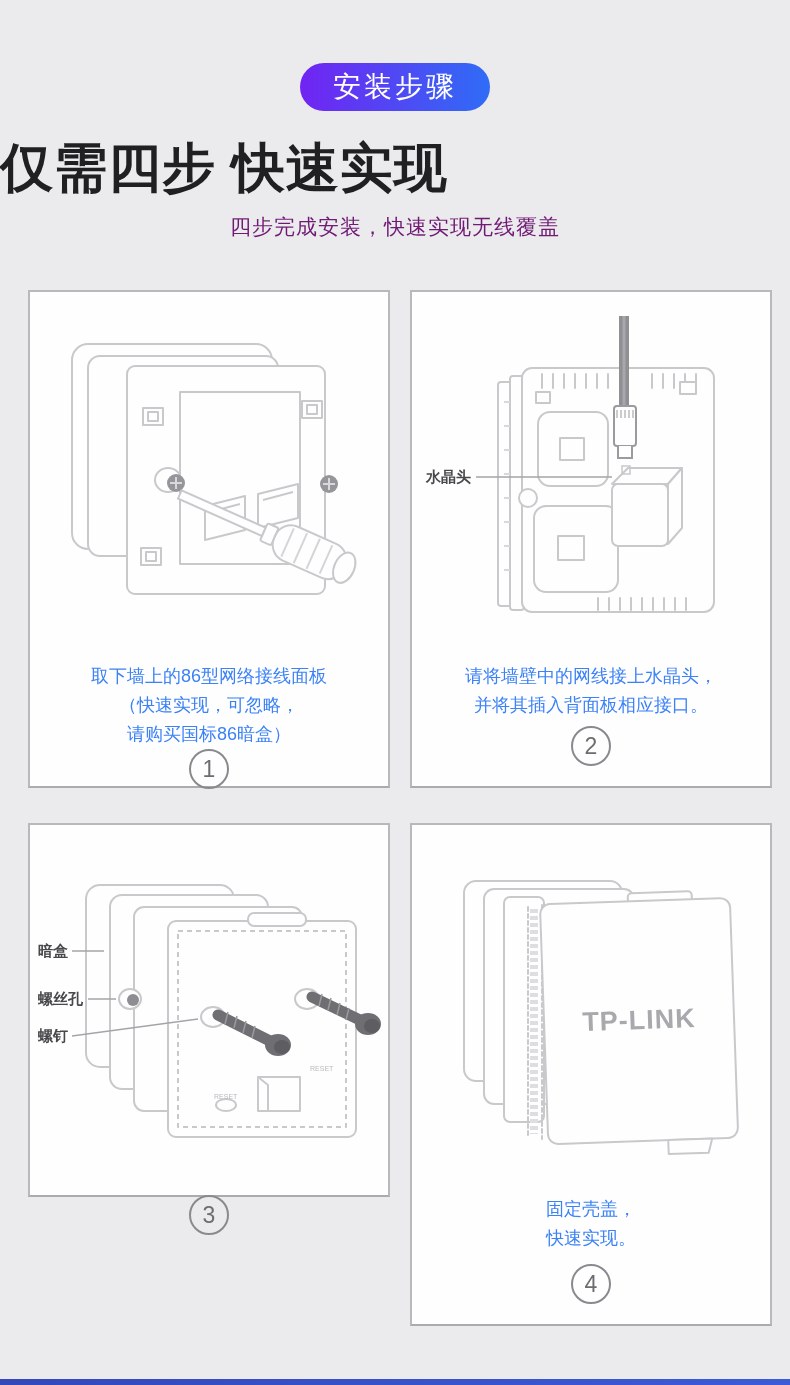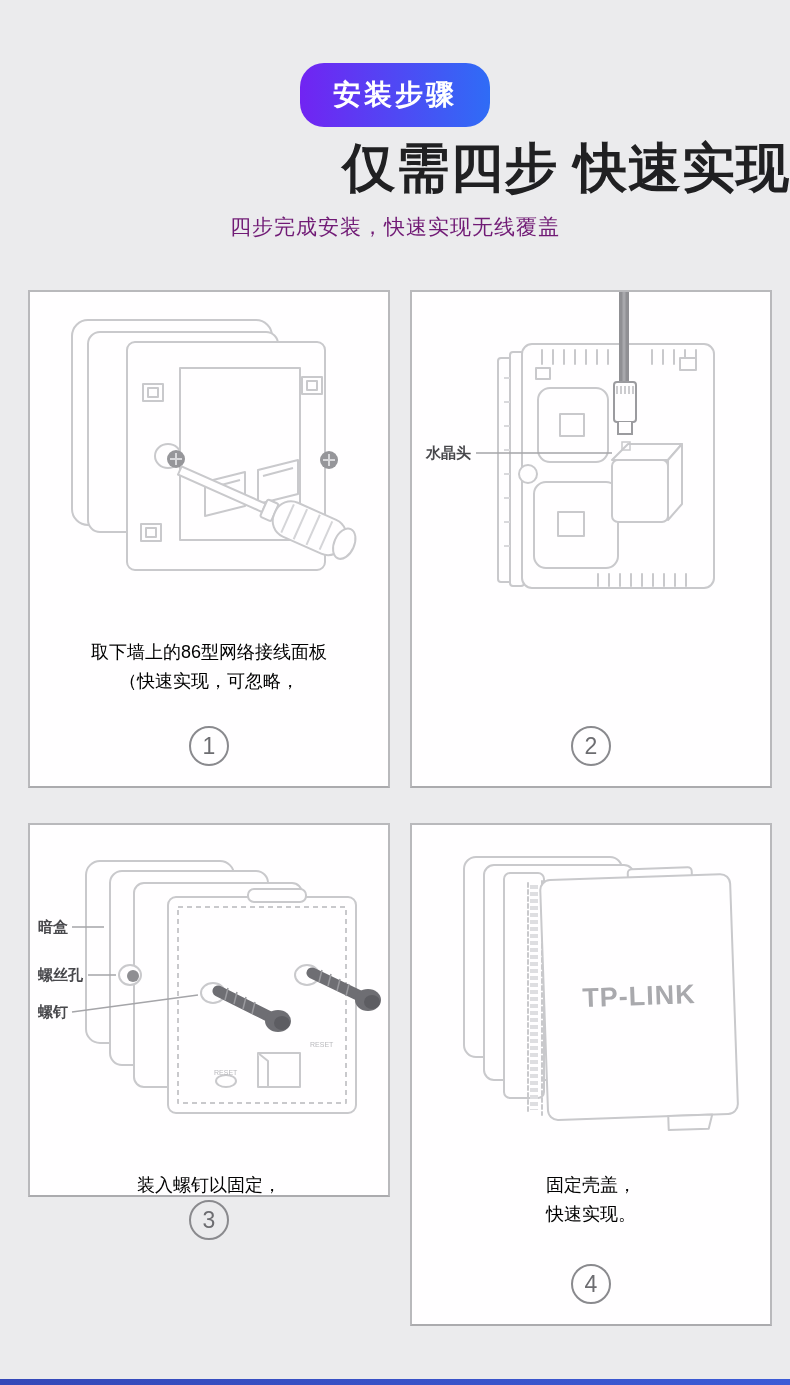--- a/index.html
+++ b/index.html
@@ -4,49 +4,49 @@
 <style>
   html,body{margin:0;padding:0;}
   body{
     width:790px;height:1385px;position:relative;overflow:hidden;
     background:#ebebed;
     font-family:"Liberation Sans","DejaVu Sans",sans-serif;
   }
   .page{position:absolute;inset:0;}
   .badge{
     position:absolute;top:63px;left:50%;transform:translateX(-50%);
-    height:48px;padding:8px 33px;border-radius:24px;
+    height:48px;padding:0 33px;border-radius:24px;
     background:linear-gradient(90deg,#7124f2,#2f6cf6);
-    color:#ffffff;font-size:28px;font-weight:bold;letter-spacing:3px;
+    color:#ffffff;font-size:28px;font-weight:normal;letter-spacing:3px;
     display:flex;align-items:center;white-space:nowrap;
   }
   .title{
     position:absolute;top:133px;left:0;width:100%;margin:0;
-    text-align:right;font-size:53px;font-weight:bold;color:#202022;
+    text-align:left;font-size:53px;font-weight:bold;color:#202022;
     letter-spacing:1px;
   }
   .subtitle{
     position:absolute;top:213px;left:0;width:100%;
     text-align:center;font-size:21px;color:#701a75;letter-spacing:1px;
   }
   .panel{
     position:absolute;width:362px;box-sizing:border-box;
     background:#fffeff;
     border:2px solid #b9b9bc;border-bottom-color:#ababae;
     display:flex;flex-direction:column;align-items:center;
   }
   .p1{left:28px;top:290px;height:498px;}
   .p2{left:410px;top:290px;height:498px;}
   .p3{left:28px;top:823px;height:374px;}
   .p4{left:410px;top:823px;height:503px;}
-  .illus{width:358px;height:322px;flex:none;}
+  .illus{width:358px;height:322px;flex:none;margin-top:24px;}
   .illus svg{display:block;width:100%;height:100%;}
   .caption{
     margin-top:24px;text-align:center;
-    font-size:18px;line-height:29px;color:#000000;
+    font-size:18px;line-height:29px;color:#3b82f6;
   }
   .p4 .caption{}
   .stepnum{
     margin-top:auto;margin-bottom:20px;flex:none;
     width:40px;height:40px;box-sizing:border-box;
     border:2px solid #8a8a8e;border-radius:50%;
     display:flex;align-items:center;justify-content:center;
     font-size:23px;color:#6d6d71;
   }
   .footer-bar{
@@ -99,20 +99,21 @@
           <rect x="242" y="169" width="12" height="19" rx="2"></rect>
           <rect x="254" y="160" width="76" height="37" rx="17"></rect>
           <path d="M268 163 v31 M282 162 v33 M296 162 v33 M310 163 v31" stroke="#d5d5d8"></path>
           <ellipse cx="330" cy="178.5" rx="10" ry="16"></ellipse>
         </g>
       </svg>
     </div>
     <div class="caption">
       <div>取下墙上的86型网络接线面板</div>
       <div>（快速实现，可忽略，</div>
+      <div>请购买国标86暗盒）</div>
     </div>
     <div class="stepnum">
       <span>1</span>
     </div>
   </section>
 
   <section class="panel p2">
     <div class="illus">
       <svg viewBox="0 0 358 322">
         <g class="laf">
@@ -138,20 +139,24 @@
         <g>
           <rect x="202" y="90" width="22" height="40" rx="3" fill="#fffeff" stroke="#9b9b9f" stroke-width="2"></rect>
           <path d="M205 94 v8 M209 94 v8 M213 94 v8 M217 94 v8 M221 94 v8" stroke="#bcbcc0" stroke-width="1.5"></path>
           <path d="M206 130 v12 h14 v-12" fill="#fffeff" stroke="#9b9b9f" stroke-width="2"></path>
           <rect x="210" y="150" width="8" height="8" fill="none" stroke="#c9c9cc" stroke-width="1.5"></rect>
         </g>
         <path d="M64 161 H200" stroke="#a5a5a9" stroke-width="1.5"></path>
         <text x="14" y="166" class="lbl">水晶头</text>
       </svg>
     </div>
+    <div class="caption">
+      <div>请将墙壁中的网线接上水晶头，</div>
+      <div>并将其插入背面板相应接口。</div>
+    </div>
     <div class="stepnum">
       <span>2</span>
     </div>
   </section>
 
   <section class="panel p3">
     <div class="illus">
       <svg viewBox="0 0 358 322">
         <g class="laf">
           <rect x="56" y="36" width="148" height="182" rx="14"></rect>
@@ -184,21 +189,20 @@
         <path d="M58 150 H86" stroke="#a5a5a9" stroke-width="1.5"></path>
         <path d="M42 187 L168 170" stroke="#a5a5a9" stroke-width="1.5"></path>
         <text x="8" y="107" class="lbl">暗盒</text>
         <text x="8" y="155" class="lbl">螺丝孔</text>
         <text x="8" y="192" class="lbl">螺钉</text>
         <text x="184" y="250" class="tiny">RESET</text>
         <text x="280" y="222" class="tiny">RESET</text>
       </svg>
     </div>
     <div class="caption">
-      <div>装入螺钉以固定，</div>
     </div>
     <div class="stepnum">
       <span>3</span>
     </div>
   </section>
 
   <section class="panel p4">
     <div class="illus">
       <svg viewBox="0 0 358 322">
         <g class="laf">

